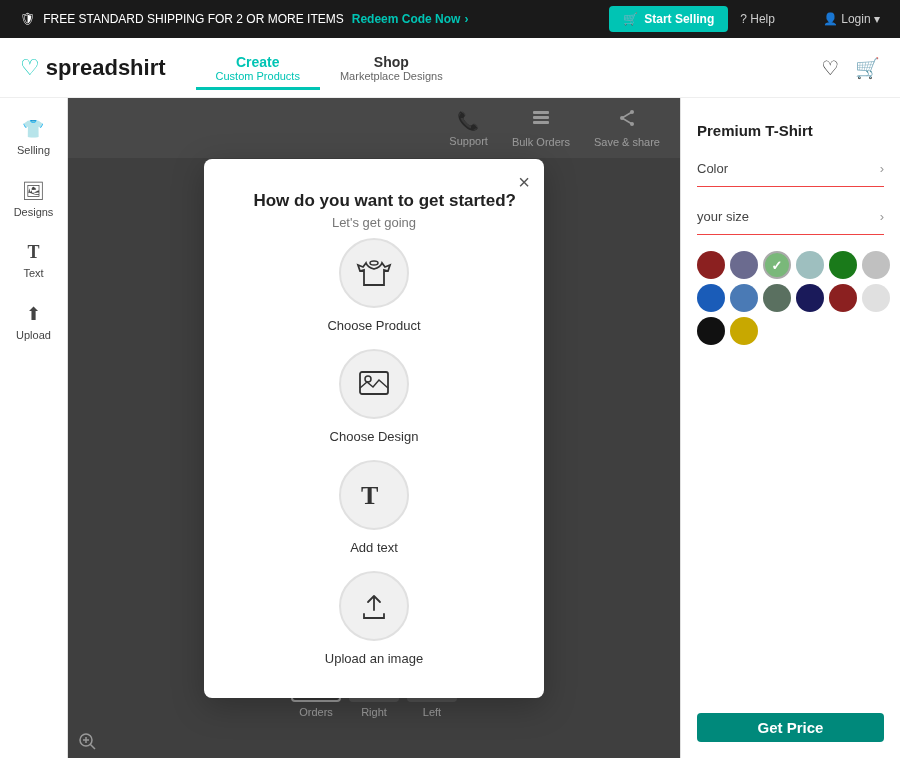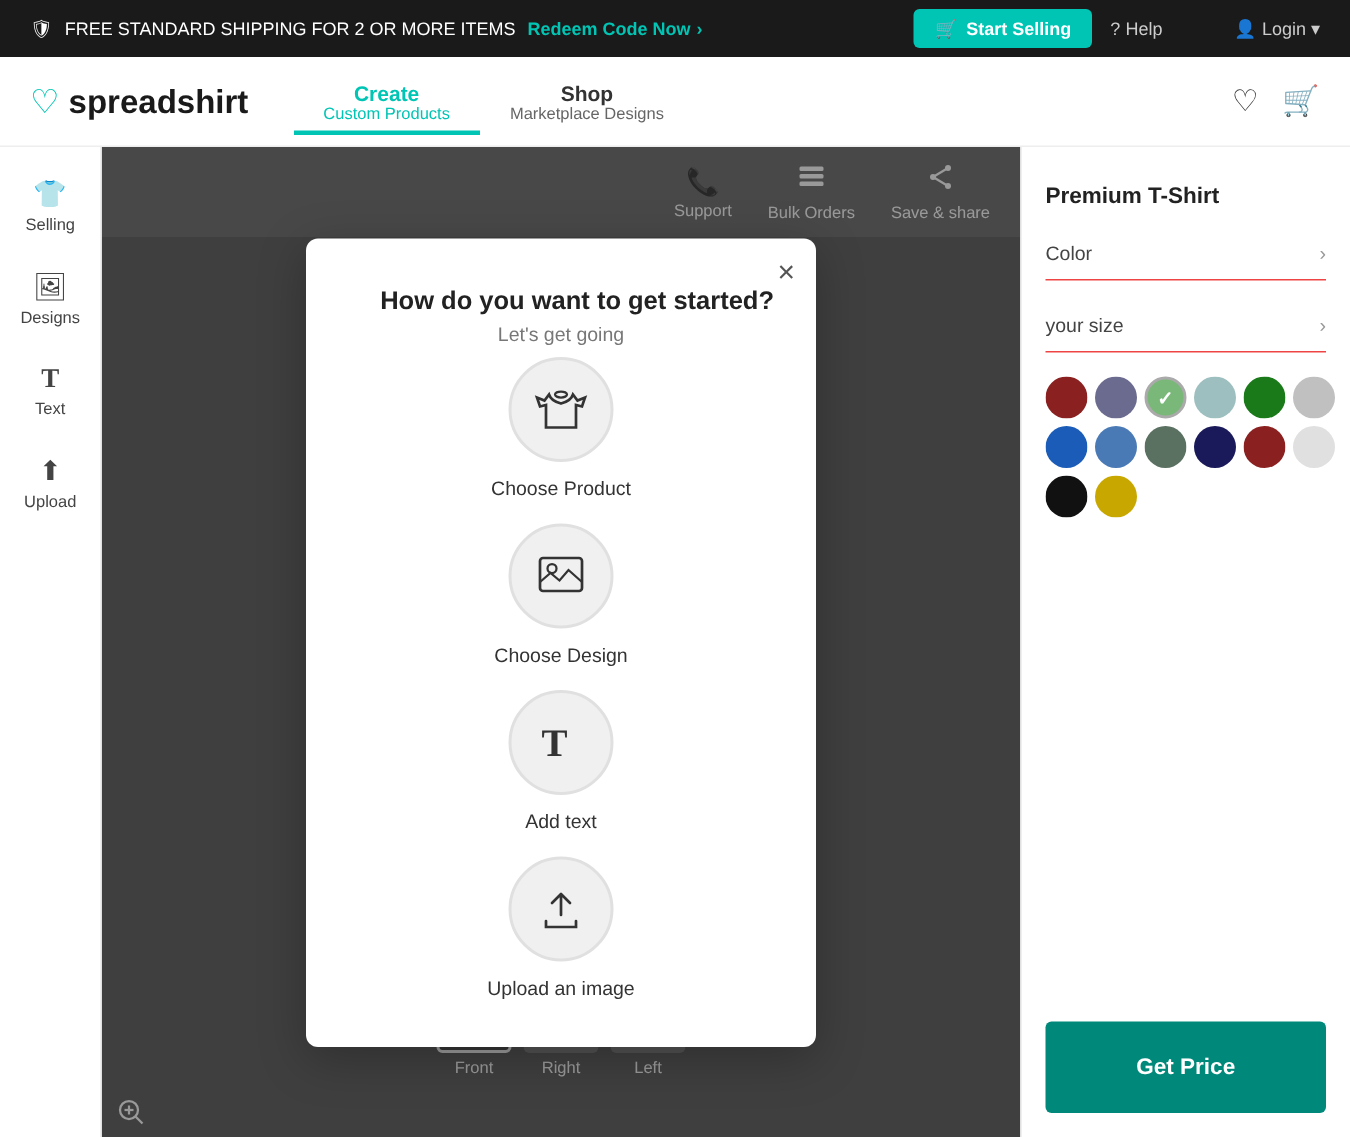--- a/index.html
+++ b/index.html
@@ -226,21 +226,21 @@
       content: '✓';
       font-size: 13px;
       color: #fff;
       font-weight: bold;
     }
     .get-price-btn {
       background: #00897b;
       color: #fff;
       border: none;
       width: 100%;
-      padding: 22px;
+      padding: 6px;
       border-radius: 4px;
       font-size: 15px;
       font-weight: bold;
       cursor: pointer;
       margin-top: auto;
     }
 
     
     .overlay {
       position: absolute;
@@ -424,21 +424,21 @@
       </svg>
     </div>
 
     <div class="tshirt-thumbs">
       <div class="thumb-item">
         <div class="thumb-box active">
           <svg width="36" height="42" viewBox="0 0 220 260">
             <path d="M60,20 L30,50 L0,40 L20,80 L40,75 L40,240 L180,240 L180,75 L200,80 L220,40 L190,50 L160,20 C155,30 140,42 110,45 C80,42 65,30 60,20 Z" fill="#333"></path>
           </svg>
         </div>
-        <span class="thumb-label">Front</span>
+        <span class="thumb-label">Orders</span>
       </div>
       <div class="thumb-item">
         <div class="thumb-box">
           <svg width="36" height="42" viewBox="0 0 220 260">
             <path d="M80,20 L30,50 L10,40 L20,80 L60,75 L60,240 L180,240 L180,75 L180,75 L180,240 L180,75 L200,75 L200,240 L200,75" fill="none"></path>
             <rect x="60" y="30" width="100" height="210" rx="5" fill="#333"></rect>
             <path d="M60,30 L30,50 L10,40 L20,80 L60,75 Z" fill="#333"></path>
           </svg>
         </div>
         <span class="thumb-label">Right</span>

